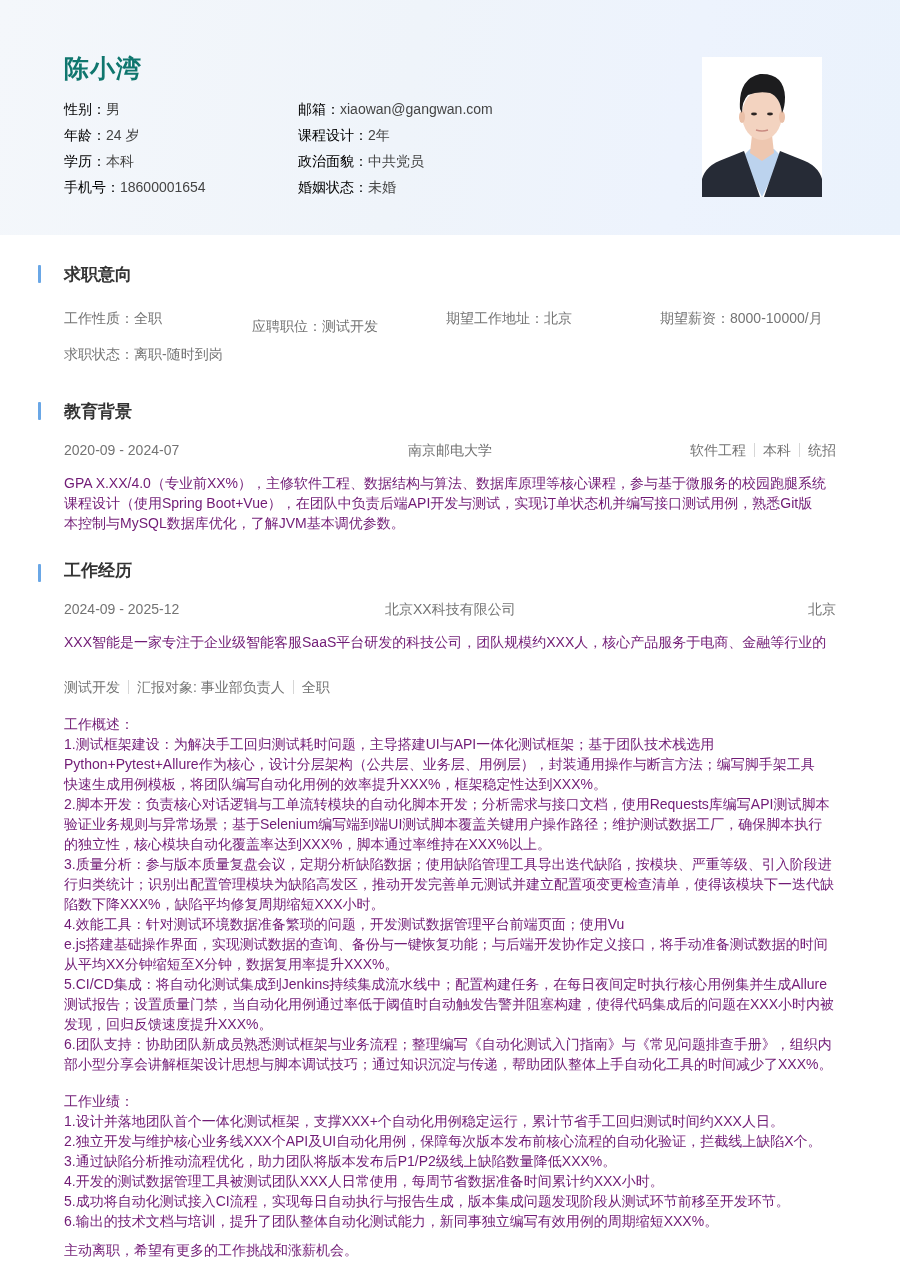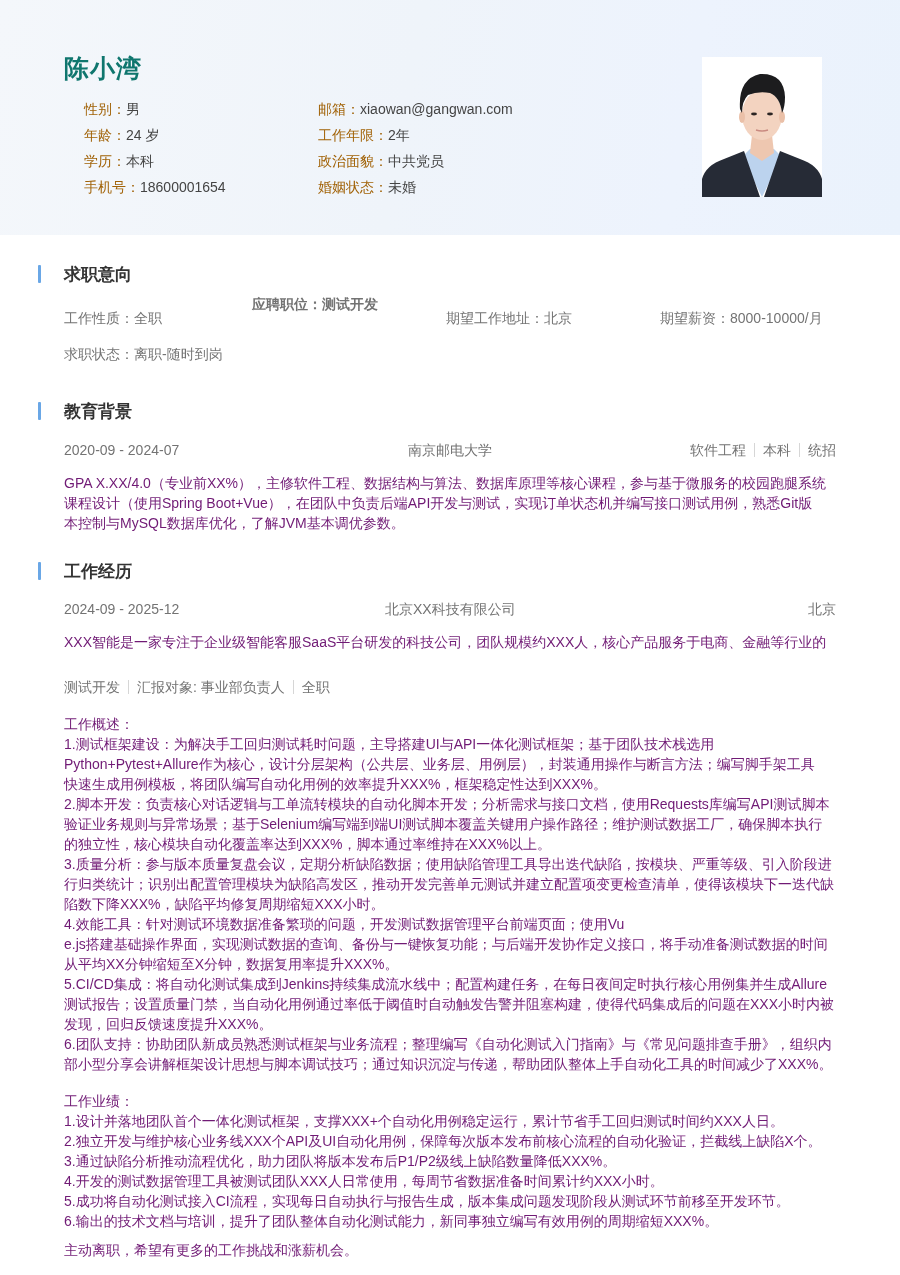--- a/index.html
+++ b/index.html
@@ -17,21 +17,21 @@
     background: linear-gradient(100deg, #f4f7fb 0%, #eff4fa 45%, #edf3fd 75%, #eaf2fc 100%);
   }
   .name {
     position: absolute; left: 64px; top: 52px;
     font-size: 25px; font-weight: bold; color: #0f766e;
     letter-spacing: 1px;
   }
   .info-item {
     position: absolute; font-size: 14px; color: #444; white-space: nowrap;
   }
-  .info-item .lbl { color: #a16207; margin-left: 20px; }
+  .info-item .lbl { color: #000000; }
   .photo {
     position: absolute; left: 702px; top: 57px; width: 120px; height: 140px;
     background: #ffffff; overflow: hidden;
   }
   .photo svg { display: block; }
 
   .section-title {
     position: absolute; left: 38px; height: 22px;
     display: flex; align-items: center;
   }
@@ -71,21 +71,21 @@
   <span class="lbl">学历：</span><span>本科</span>
 </div>
 <div class="info-item" style="left:64px; top:179px;">
   <span class="lbl">手机号：</span><span>18600001654</span>
 </div>
 
 <div class="info-item" style="left:298px; top:101px;">
   <span class="lbl">邮箱：</span><span>xiaowan@gangwan.com</span>
 </div>
 <div class="info-item" style="left:298px; top:127px;">
-  <span class="lbl">工作年限：</span><span>2年</span>
+  <span class="lbl">课程设计：</span><span>2年</span>
 </div>
 <div class="info-item" style="left:298px; top:153px;">
   <span class="lbl">政治面貌：</span><span>中共党员</span>
 </div>
 <div class="info-item" style="left:298px; top:179px;">
   <span class="lbl">婚姻状态：</span><span>未婚</span>
 </div>
 
 <div class="photo">
   <svg width="120" height="140" viewBox="0 0 120 140">
@@ -113,21 +113,21 @@
 </div>
 
 <div class="section-title" style="top:263px;">
   <span class="section-bar"></span>
   <span class="section-text">求职意向</span>
 </div>
 
 <div class="row" style="left:64px; top:310px;">
   <span>工作性质：</span><span>全职</span>
 </div>
-<div class="row" style="left:252px; top:296px;font-weight:bold;">
+<div class="row" style="left:252px; top:318px;">
   <span>应聘职位：</span><span>测试开发</span>
 </div>
 <div class="row" style="left:446px; top:310px;">
   <span>期望工作地址：</span><span>北京</span>
 </div>
 <div class="row" style="left:660px; top:310px;">
   <span>期望薪资：</span><span>8000-10000/月</span>
 </div>
 <div class="row" style="left:64px; top:346px;">
   <span>求职状态：</span><span>离职-随时到岗</span>
@@ -143,21 +143,21 @@
 <div class="row" style="right:64px; top:442px;">
   <span>软件工程</span><span class="sep"></span><span>本科</span><span class="sep"></span><span>统招</span>
 </div>
 
 <div class="para" style="top:473px;">
   <span class="line">GPA X.XX/4.0（专业前XX%），主修软件工程、数据结构与算法、数据库原理等核心课程，参与基于微服务的校园跑腿系统</span>
   <span class="line">课程设计（使用Spring Boot+Vue），在团队中负责后端API开发与测试，实现订单状态机并编写接口测试用例，熟悉Git版</span>
   <span class="line">本控制与MySQL数据库优化，了解JVM基本调优参数。</span>
 </div>
 
-<div class="section-title" style="top:560px;">
+<div class="section-title" style="top:560px;align-items:flex-end;">
   <span class="section-bar"></span>
   <span class="section-text">工作经历</span>
 </div>
 
 <div class="row" style="left:64px; top:601px;">2024-09 - 2025-12</div>
 <div class="row" style="left:385px; top:601px;">北京XX科技有限公司</div>
 <div class="row" style="right:64px; top:601px;">北京</div>
 
 <div class="para" style="top:632px;">
   <span class="line">XXX智能是一家专注于企业级智能客服SaaS平台研发的科技公司，团队规模约XXX人，核心产品服务于电商、金融等行业的</span>

